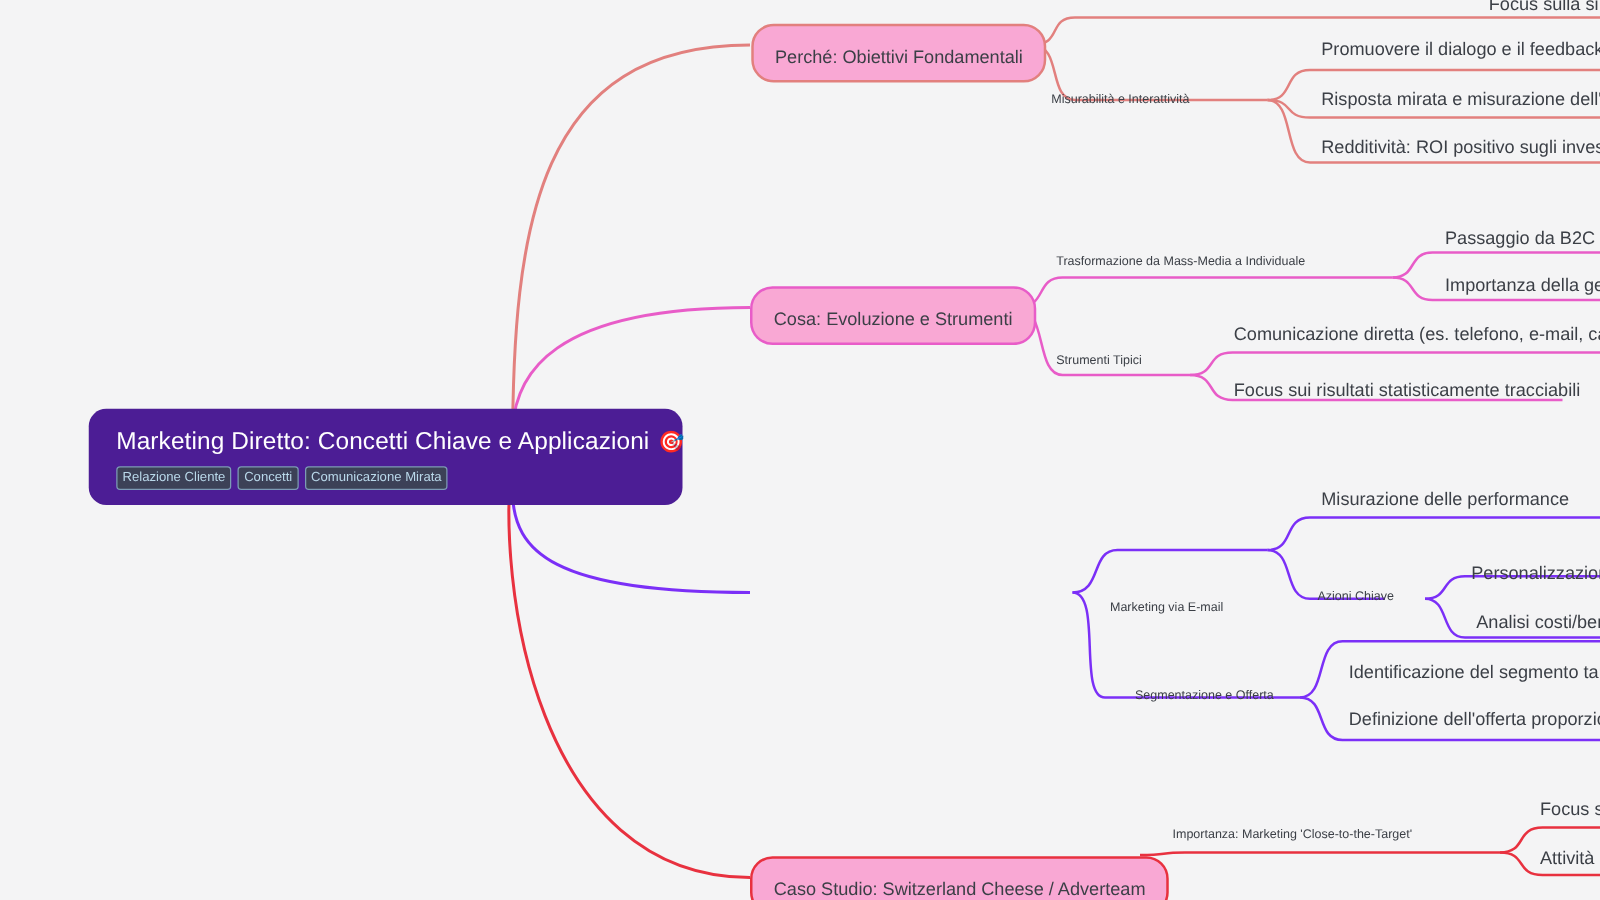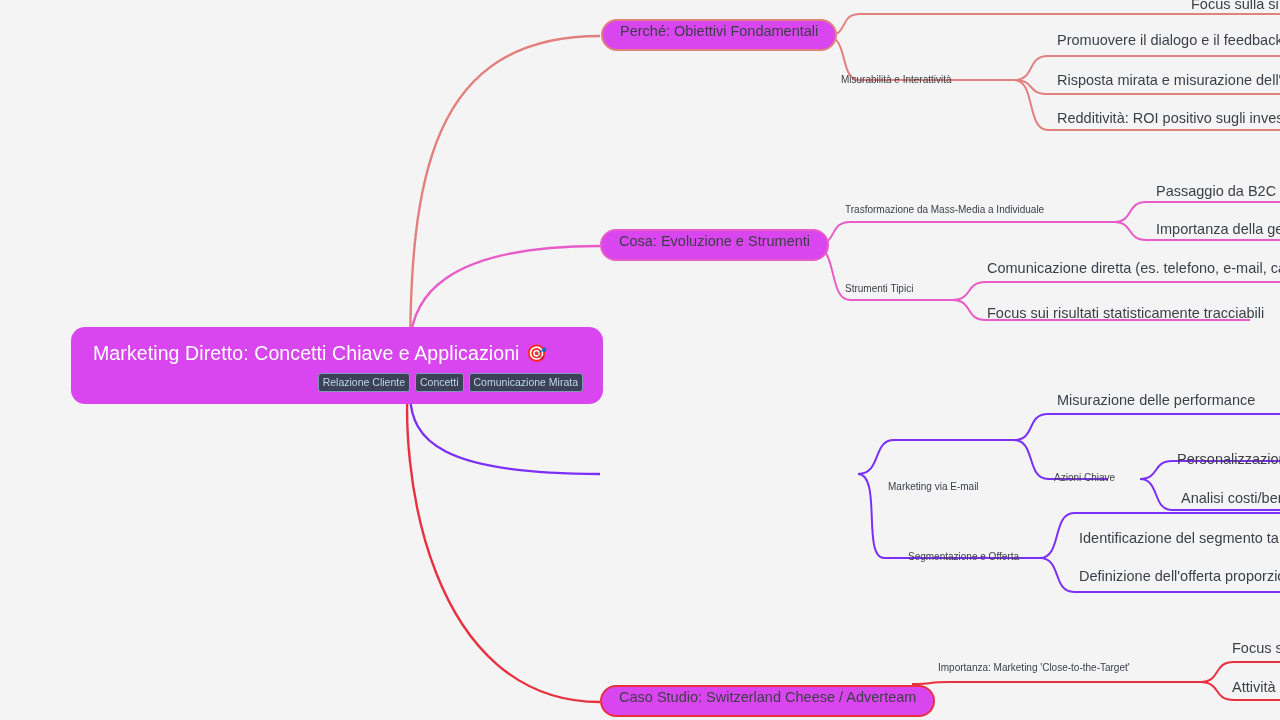--- a/index.html
+++ b/index.html
@@ -28,23 +28,23 @@
     width: 1280px;
     height: 720px;
     pointer-events: none;
   }
 
   
   .root-node {
     position: absolute;
     left: 71px;
     top: 327px;
-    width: 532px;
+    width: 475px;
     box-sizing: border-box;
-    background: #d946ef;
+    background: #4c1d95;
     border-radius: 14px;
     padding: 14px 20px 12px 22px;
     z-index: 30;
   }
   .root-title {
     color: #ffffff;
     font-size: 19.5px;
     line-height: 25px;
     letter-spacing: 0.1px;
     white-space: nowrap;
@@ -54,41 +54,40 @@
   }
   .root-emoji {
     font-size: 17px;
     line-height: 1;
     display: inline-block;
   }
   .root-tags {
     margin-top: 7px;
     display: flex;
     gap: 5px;
-    justify-content: flex-end;
   }
   .root-tag {
     background: #3c4157;
     border: 1px solid #7c9bb5;
     border-radius: 3px;
     color: #b9d8ea;
     font-size: 10.5px;
     line-height: 12px;
     padding: 2px 4px 3px 4px;
     white-space: nowrap;
   }
 
   
   .branch-node {
     position: absolute;
     box-sizing: border-box;
-    background: #d946ef;
+    background: #f9a8d4;
     border-radius: 18px;
     border: 2px solid #999;
-    padding: 1px 17px 9px 17px;
+    padding: 16px 17px 9px 17px;
     font-size: 14.5px;
     line-height: 18px;
     color: #3b3f46;
     white-space: nowrap;
     z-index: 25;
   }
 
   
   .leaf {
     position: absolute;

